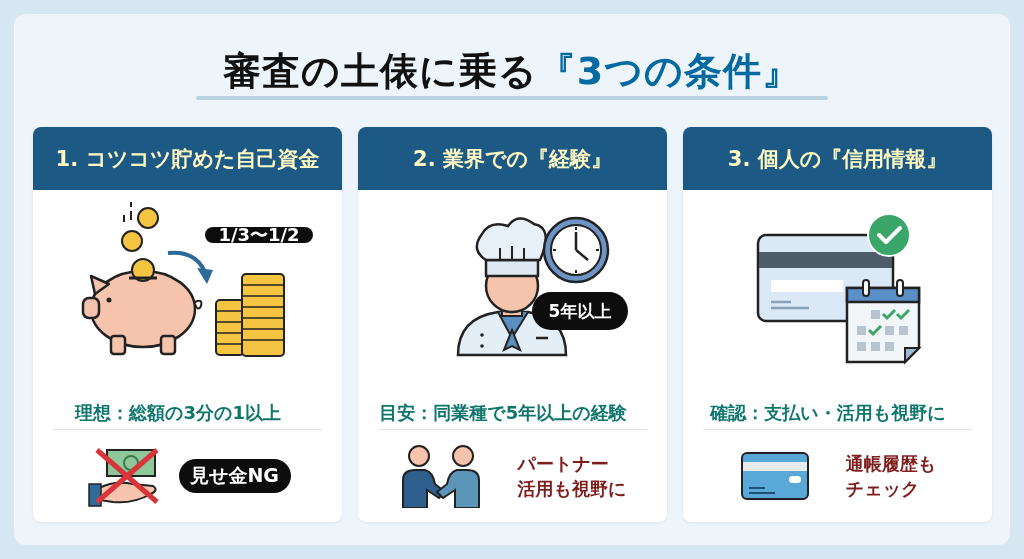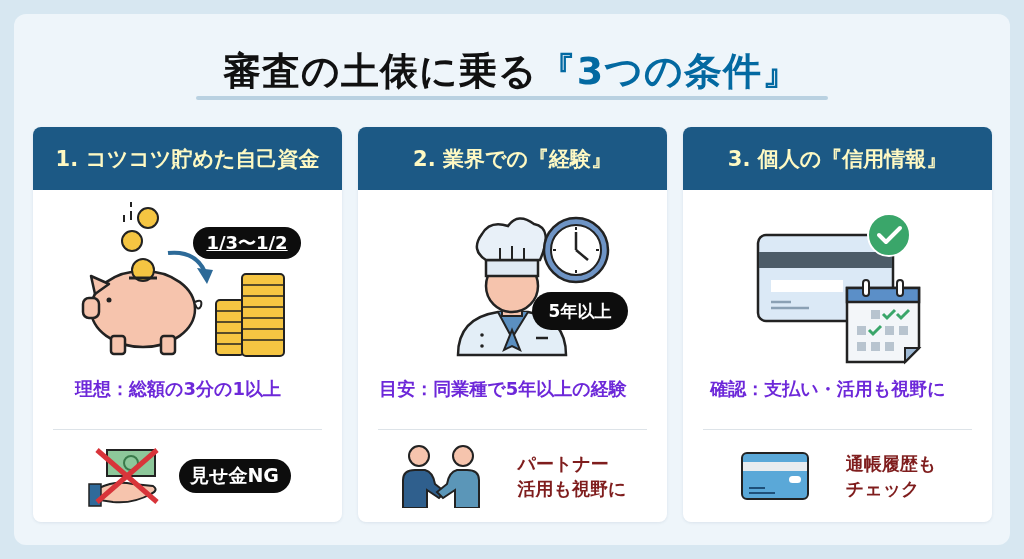--- a/index.html
+++ b/index.html
@@ -5,21 +5,21 @@
   * { box-sizing: border-box; margin: 0; padding: 0; }
   html, body { width: 1024px; height: 559px; overflow: hidden; }
   body { background: #d7e7f1; font-family: "DejaVu Sans", "Liberation Sans", sans-serif; position: relative; }
   .panel { position: absolute; left: 14px; top: 14px; width: 996px; height: 531px; background: #eef5fa; border-radius: 12px; }
   .title { position: absolute; left: 0; top: 46px; width: 1024px; text-align: center; font-size: 38px; font-weight: bold; color: #111; letter-spacing: 1px; }
   .title .accent { color: #0369a1; }
   .title-rule { position: absolute; left: 196px; top: 96px; width: 632px; height: 4px; background: #b9d1e1; border-radius: 2px; }
   .card { position: absolute; top: 127px; width: 309px; height: 395px; background: #fff; border-radius: 8px; box-shadow: 0 1px 3px rgba(80,110,140,0.12); overflow: hidden; }
   .card-head { height: 63px; background: #1c5985; color: #fef9c3; font-size: 21px; font-weight: bold; display: flex; align-items: center; justify-content: center; }
   .illus { position: absolute; left: 0; top: 63px; width: 309px; height: 185px; }
-  .caption { position: absolute; left: 0; top: 250px; width: 290px; text-align: center; font-size: 18px; font-weight: bold; color: #6d28d9; }
+  .caption { position: absolute; left: 0; top: 274px; width: 290px; text-align: center; font-size: 18px; font-weight: bold; color: #0f766e; }
   .divider { position: absolute; left: 20px; top: 302px; width: 269px; height: 1px; background: #dde3e8; }
   .foot { position: absolute; left: 0; top: 314px; width: 309px; height: 70px; display: flex; align-items: center; justify-content: center; gap: 14px; }
   .pill { background: #0d0d0d; color: #fff; font-weight: bold; border-radius: 20px; display: inline-flex; align-items: center; justify-content: center; white-space: nowrap; }
   .foot-text { font-size: 18px; font-weight: bold; color: #7f1d1d; line-height: 25px; margin-left: 21px; }
 </style>
 </head>
 <body>
 
 <div class="panel"></div>
 
@@ -60,21 +60,21 @@
         <line x1="183" y1="154" x2="211" y2="154" stroke="#222" stroke-width="1.5"></line>
         <rect x="209" y="84" width="42" height="82" rx="4" fill="#f5c542" stroke="#222" stroke-width="2"></rect>
         <line x1="209" y1="95" x2="251" y2="95" stroke="#222" stroke-width="1.5"></line>
         <line x1="209" y1="106" x2="251" y2="106" stroke="#222" stroke-width="1.5"></line>
         <line x1="209" y1="117" x2="251" y2="117" stroke="#222" stroke-width="1.5"></line>
         <line x1="209" y1="128" x2="251" y2="128" stroke="#222" stroke-width="1.5"></line>
         <line x1="209" y1="139" x2="251" y2="139" stroke="#222" stroke-width="1.5"></line>
         <line x1="209" y1="150" x2="251" y2="150" stroke="#222" stroke-width="1.5"></line>
       </g>
     </svg>
-    <div class="pill" style="position:absolute;left:160px;top:37px;width:108px;height:32px;font-size:18px;text-decoration:underline;">1/3〜1/2</div>
+    <div class="pill" style="position:absolute;left:172px;top:37px;width:108px;height:16px;font-size:18px;">1/3〜1/2</div>
   </div>
   <div class="caption">理想：総額の3分の1以上</div>
   <div class="divider"></div>
   <div class="foot">
     <svg width="80" height="64" viewBox="0 0 80 64">
       <rect x="22" y="6" width="48" height="26" fill="#8dc79a" stroke="#222" stroke-width="2"></rect>
       <circle cx="46" cy="19" r="7" fill="none" stroke="#3a7a4b" stroke-width="2"></circle>
       <path d="M14 44 Q30 36 48 40 L68 42 Q74 46 66 50 Q48 60 28 58 L14 56 Z" fill="#f6c4ad" stroke="#222" stroke-width="2"></path>
       <rect x="4" y="40" width="12" height="22" fill="#2f6a9a" stroke="#222" stroke-width="1.5"></rect>
       <line x1="12" y1="6" x2="72" y2="58" stroke="#d8343a" stroke-width="5"></line>

